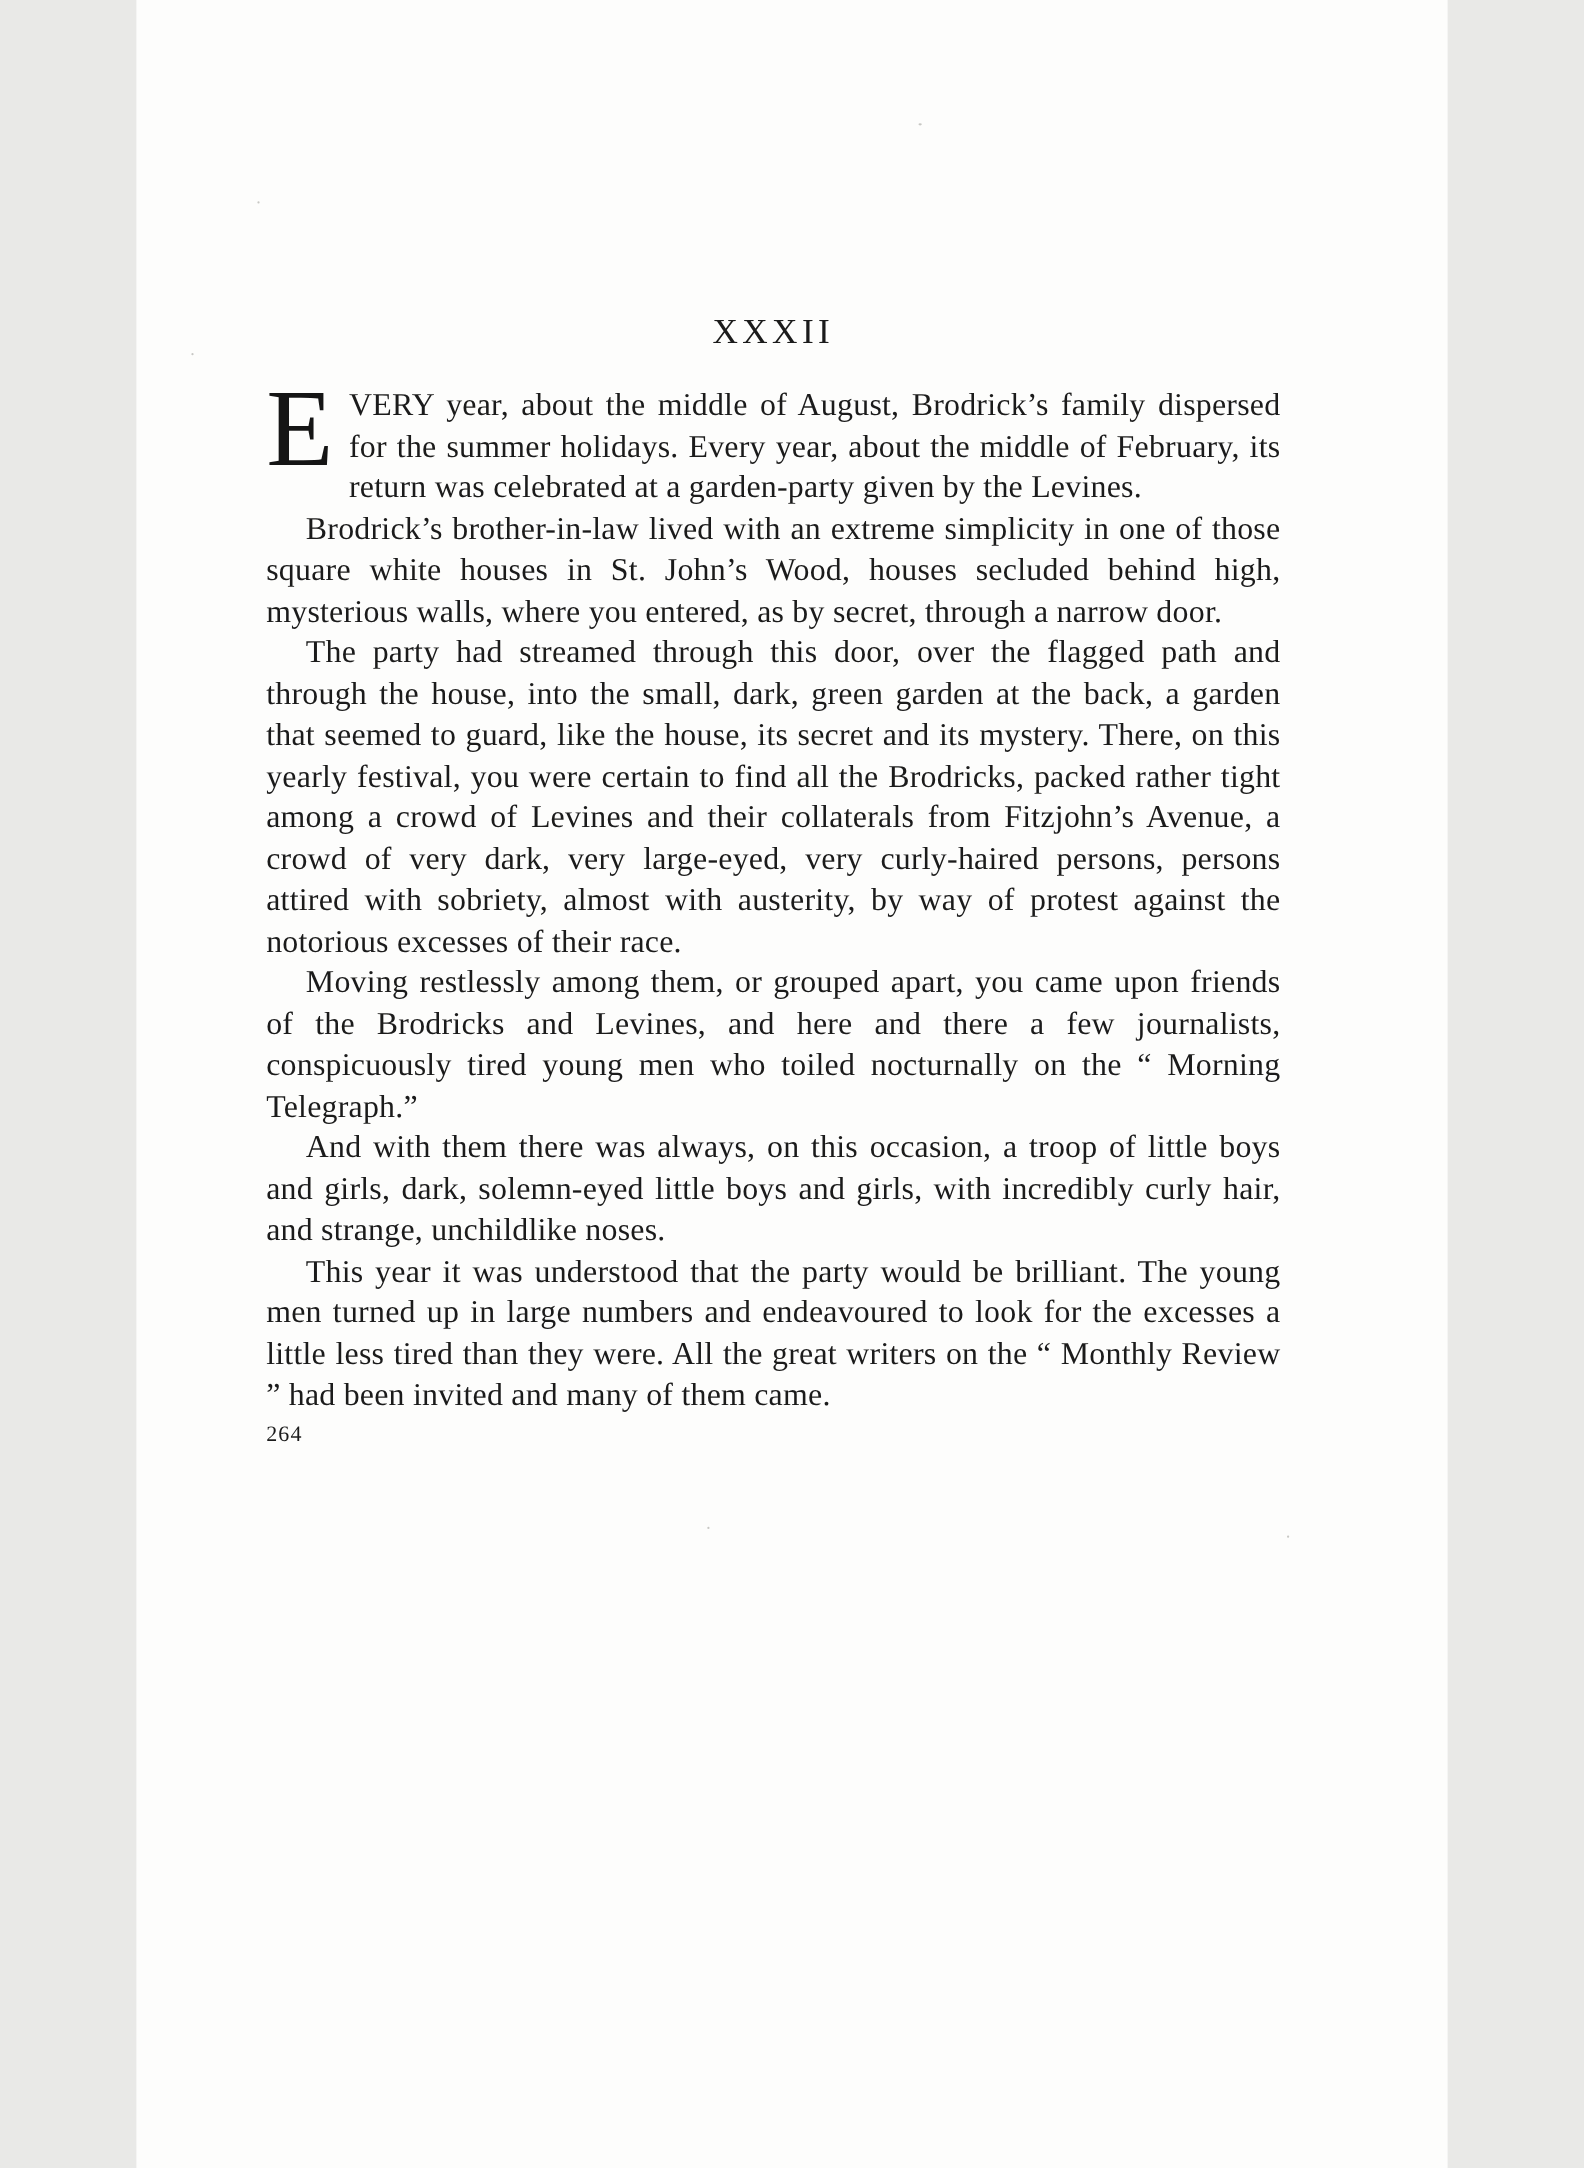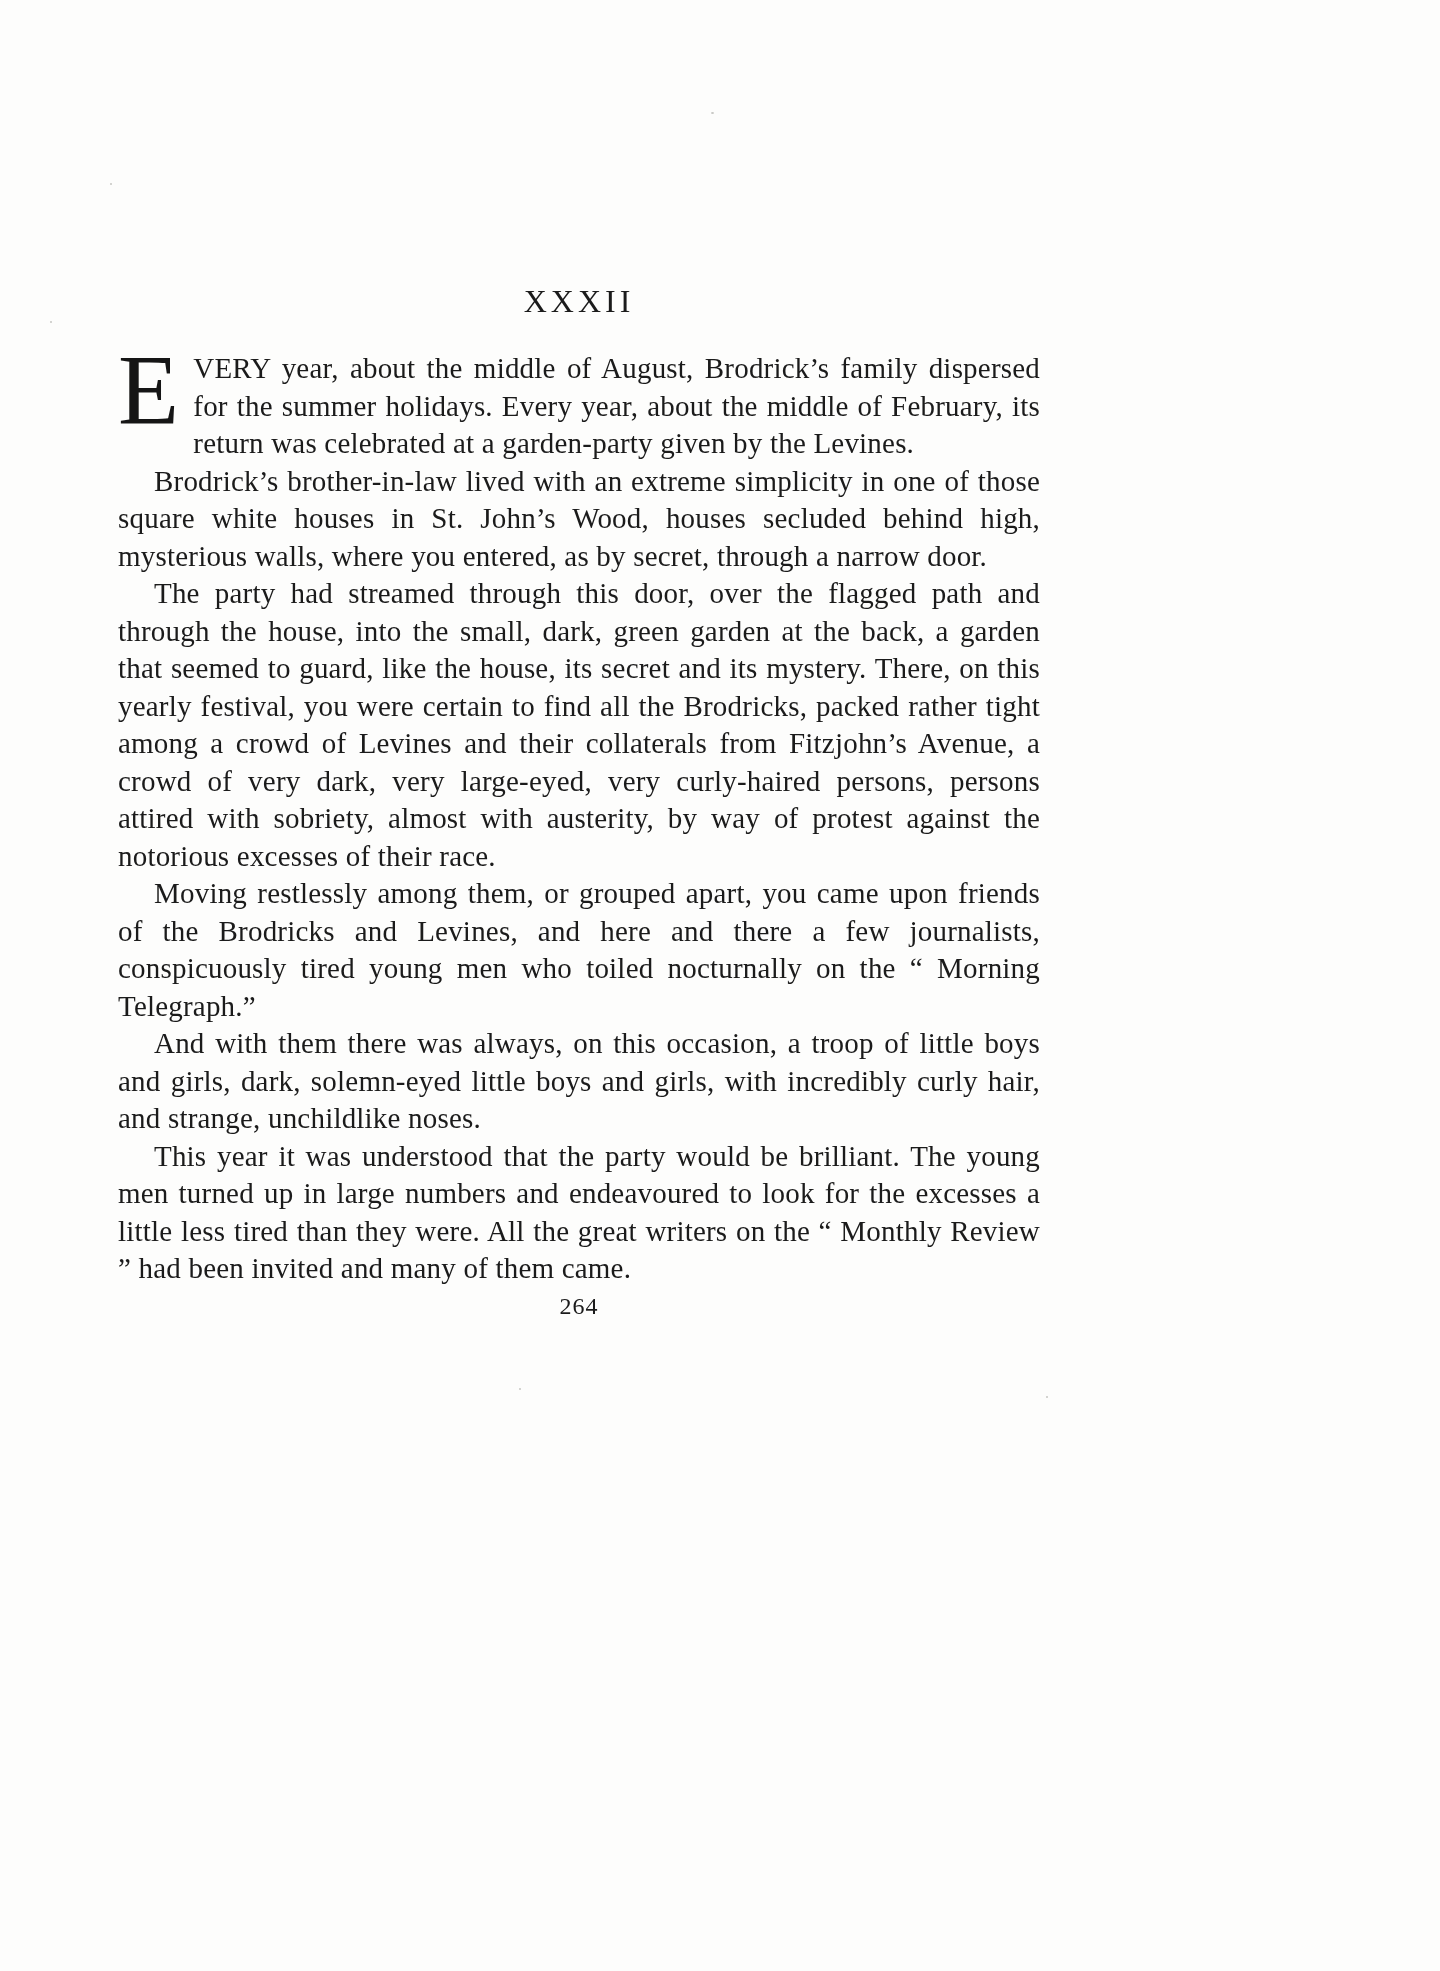--- a/index.html
+++ b/index.html
@@ -2,21 +2,21 @@
 <html><head>
 <meta charset="utf-8">
 <style>
   html, body {
     margin: 0;
     padding: 0;
     background: #e9e9e7;
   }
   .page {
     position: relative;
-    width: 1440px;
+    width: 1192px;
     height: 1971px;
     margin: 0 auto;
     background: #fdfdfc;
     overflow: hidden;
     font-family: "Liberation Serif", "DejaVu Serif", serif;
     color: #1b1b1b;
   }
   .text-block {
     position: absolute;
     left: 118px;
@@ -42,22 +42,22 @@
   }
   .dropcap {
     float: left;
     font-size: 100px;
     line-height: 72px;
     padding: 4px 14px 0 0;
     color: #151515;
   }
   .page-number {
     margin-top: 5px;
-    font-size: 24px;
-    text-align: center;
+    font-size: 20px;
+    text-align: left;
     letter-spacing: 1px;
   }
   
   .speck {
     position: absolute;
     background: #9a9a96;
     border-radius: 50%;
     opacity: 0.55;
   }
   .speck.s1 { left: 711px; top: 112px; width: 3px; height: 2px; }

